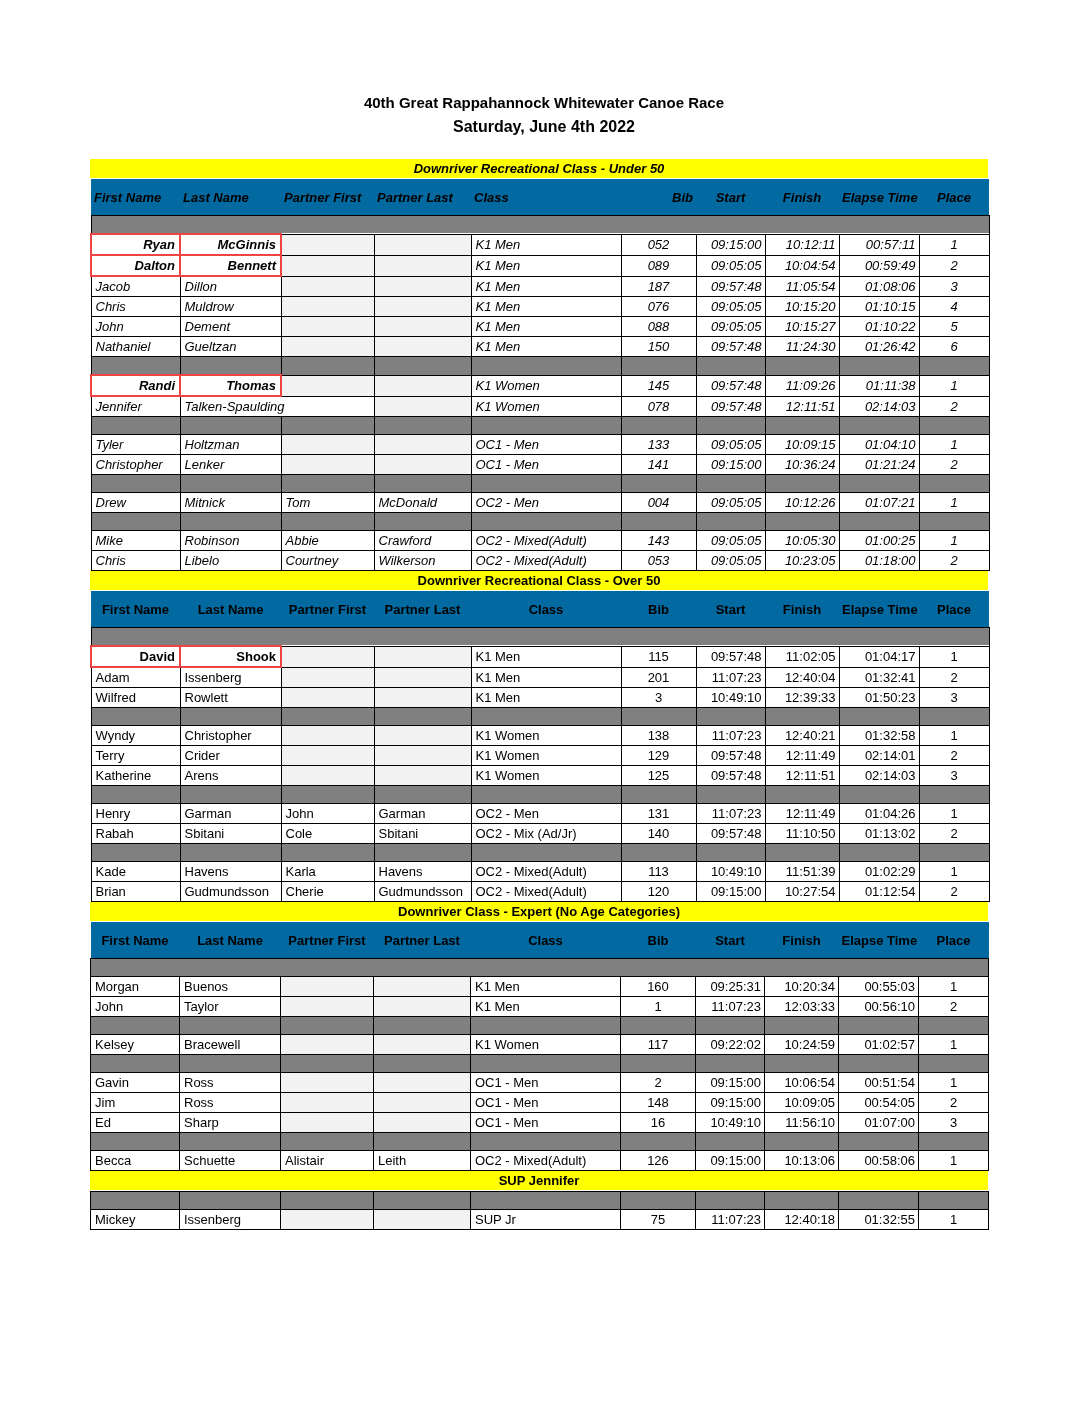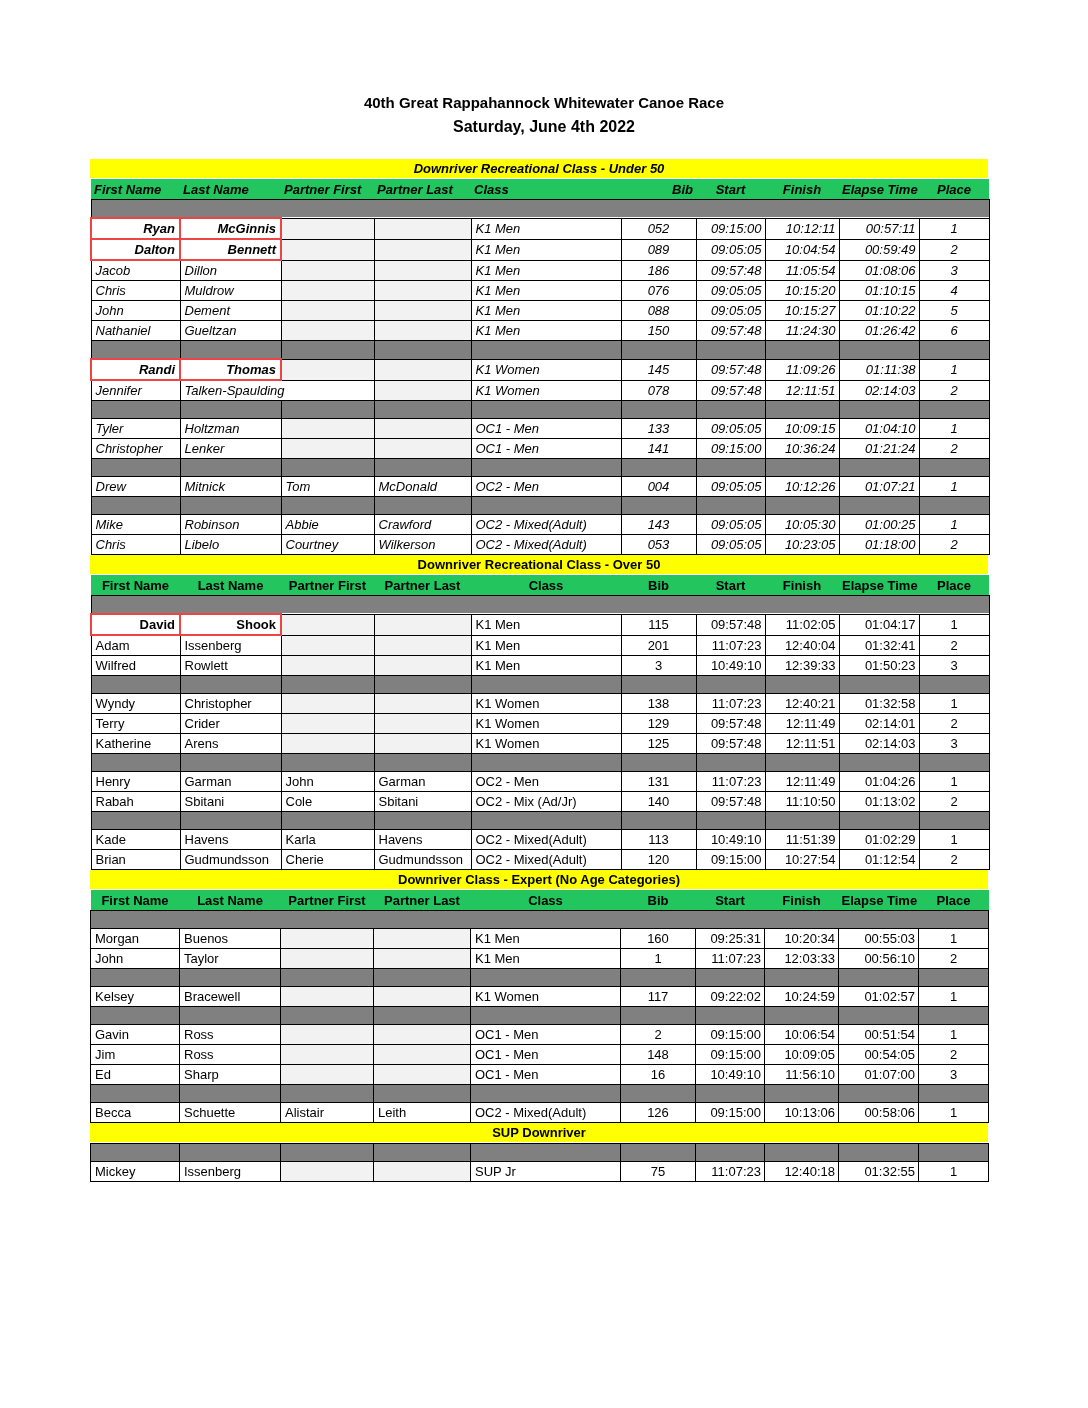--- a/index.html
+++ b/index.html
@@ -12,21 +12,21 @@
   .title-line2 { font-size:16px; margin-top:7px; }
   .content { margin-left:90px; width:898px; }
   .section { }
   .section.first { margin-top:23px;font-style:italic; }
   .section-header {
     background:#ffff00; height:19px; line-height:19px; text-align:center;
     font-weight:bold; font-size:13px; margin-bottom:1px;
   }
   table { border-collapse:collapse; table-layout:fixed; width:898px; font-size:13px; }
   td { padding:0; height:19px; overflow:hidden; white-space:nowrap; vertical-align:middle; }
-  tr.colhead td { border:none; background:#22c55e; font-weight:bold; height:20px; padding:0 3px; }
+  tr.colhead td { border:none; background:#0369a1; font-weight:bold; height:20px; padding:8px 3px; }
   tr.bar td { background:#808080; border:1px solid #000; height:17px; }
   tr.data td { border:1px solid #000; background:#fff; }
   td.a-l { text-align:left; padding:0 4px; }
   td.a-c { text-align:center; }
   td.a-r { text-align:right; padding-right:3px; }
   tr.data td.pe { background:#f2f2f2; }
   tr.data td.hl { border:2px solid #ef4444; font-weight:bold;text-align:right; }
   tr.data td.ovf { overflow:visible; border-right:none; }
   tr.data td.after-ovf { border-left:none; background:#ffffff; }
 </style>
@@ -94,21 +94,21 @@
             <td class="a-r">10:04:54</td>
             <td class="a-r">00:59:49</td>
             <td class="a-c">2</td>
           </tr>
           <tr class="data">
             <td class="a-l">Jacob</td>
             <td class="a-l">Dillon</td>
             <td class="a-l pe"></td>
             <td class="a-l pe"></td>
             <td class="a-l">K1 Men</td>
-            <td class="a-c">186</td>
+            <td class="a-c">187</td>
             <td class="a-r">09:57:48</td>
             <td class="a-r">11:05:54</td>
             <td class="a-r">01:08:06</td>
             <td class="a-c">3</td>
           </tr>
           <tr class="data">
             <td class="a-l">Chris</td>
             <td class="a-l">Muldrow</td>
             <td class="a-l pe"></td>
             <td class="a-l pe"></td>
@@ -619,21 +619,21 @@
             <td class="a-r">09:15:00</td>
             <td class="a-r">10:13:06</td>
             <td class="a-r">00:58:06</td>
             <td class="a-c">1</td>
           </tr>
         </tbody>
       </table>
   </div>
 
   <div class="section">
-    <div class="section-header">SUP Downriver</div>
+    <div class="section-header">SUP Jennifer</div>
     <table>
         <colgroup>
           <col style="width: 89px;">
           <col style="width: 101px;">
           <col style="width: 93px;">
           <col style="width: 97px;">
           <col style="width: 150px;">
           <col style="width: 75px;">
           <col style="width: 69px;">
           <col style="width: 74px;">

